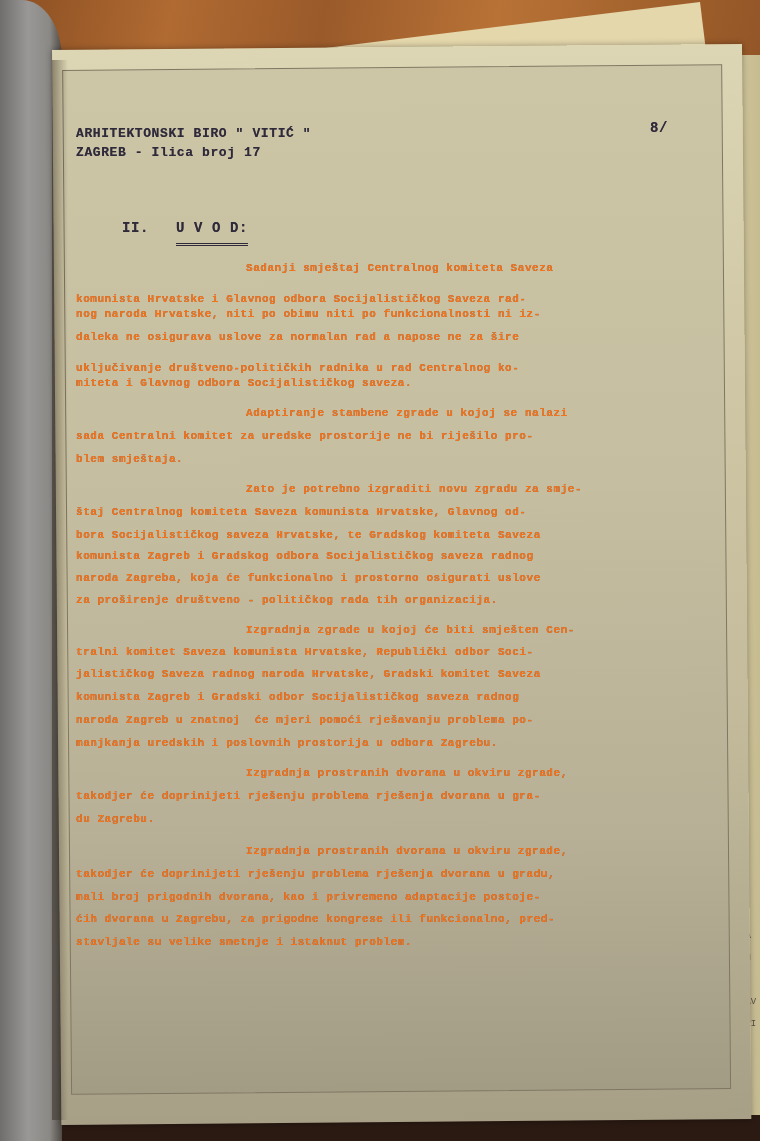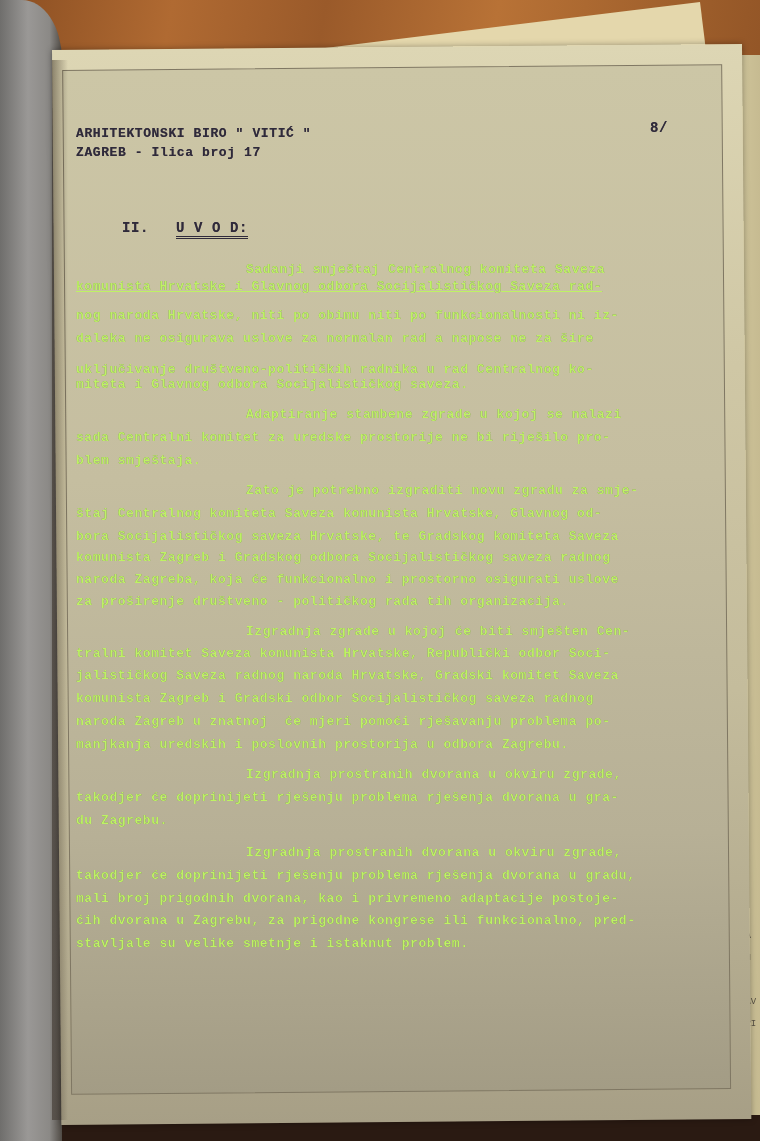--- a/index.html
+++ b/index.html
@@ -92,28 +92,28 @@
     .page-number {
       left: 650px; top: 120px;
       font-size: 14px;
     }
     .section-title {
       left: 104px; top: 204px;
       font-size: 14px;
     }
     .section-title .heading {
       border-bottom: 3px double #2f2a3a;
-      padding-bottom: 0;
+      padding-bottom: 7px;
       margin-top: 36px;
     }
     .para-line {
       position: absolute;
       left: 76px;
-      color: #bef264;
-      font-size: 13px;
+      color: #f97316;
+      font-size: 11px;
       font-weight: bold;
       letter-spacing: 0.55px;
       white-space: pre;
       text-shadow: 0 0 0.6px rgba(40,30,60,0.6);
     }
     .indent { left: 246px; }
   </style>
 </head>
 <body>
 
@@ -139,21 +139,21 @@
 <div class="typed header-line" style="top:126px;">ARHITEKTONSKI BIRO " VITIĆ "</div>
 <div class="typed header-line" style="top:145px;">ZAGREB - Ilica broj 17</div>
 <div class="typed page-number">8/</div>
 
 <div class="typed section-title">
   <span>II.</span><span>   </span><span class="heading">U V O D:</span>
 </div>
 
 <div>
   <div class="para-line indent" style="top:262px;">Sadanji smještaj Centralnog komiteta Saveza</div>
-  <div class="para-line" style="top:279px;text-decoration:underline;">komunista Hrvatske i Glavnog odbora Socijalističkog Saveza rad-</div>
+  <div class="para-line" style="top:293px;">komunista Hrvatske i Glavnog odbora Socijalističkog Saveza rad-</div>
   <div class="para-line" style="top:308px;">nog naroda Hrvatske, niti po obimu niti po funkcionalnosti ni iz-</div>
   <div class="para-line" style="top:331px;">daleka ne osigurava uslove za normalan rad a naposе ne za šire</div>
   <div class="para-line" style="top:354px;margin-top:8px;">uključivanje društveno-političkih radnika u rad Centralnog ko-</div>
   <div class="para-line" style="top:377px;">miteta i Glavnog odbora Socijalističkog saveza.</div>
 </div>
 
 <div>
   <div class="para-line indent" style="top:407px;">Adaptiranje stambene zgrade u kojoj se nalazi</div>
   <div class="para-line" style="top:430px;">sada Centralni komitet za uredske prostorije ne bi riješilo pro-</div>
   <div class="para-line" style="top:453px;">blem smještaja.</div>

